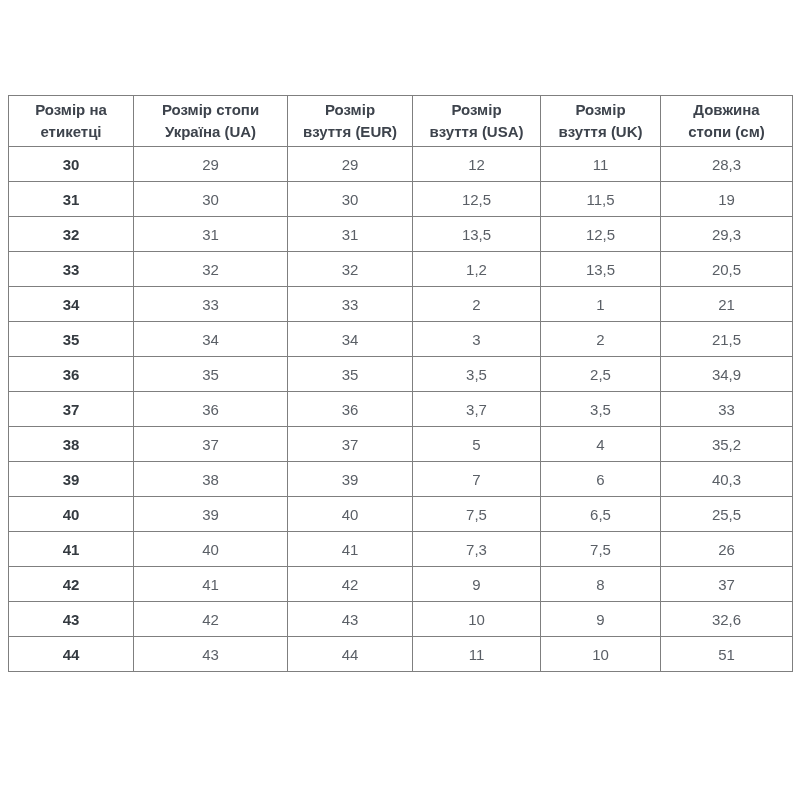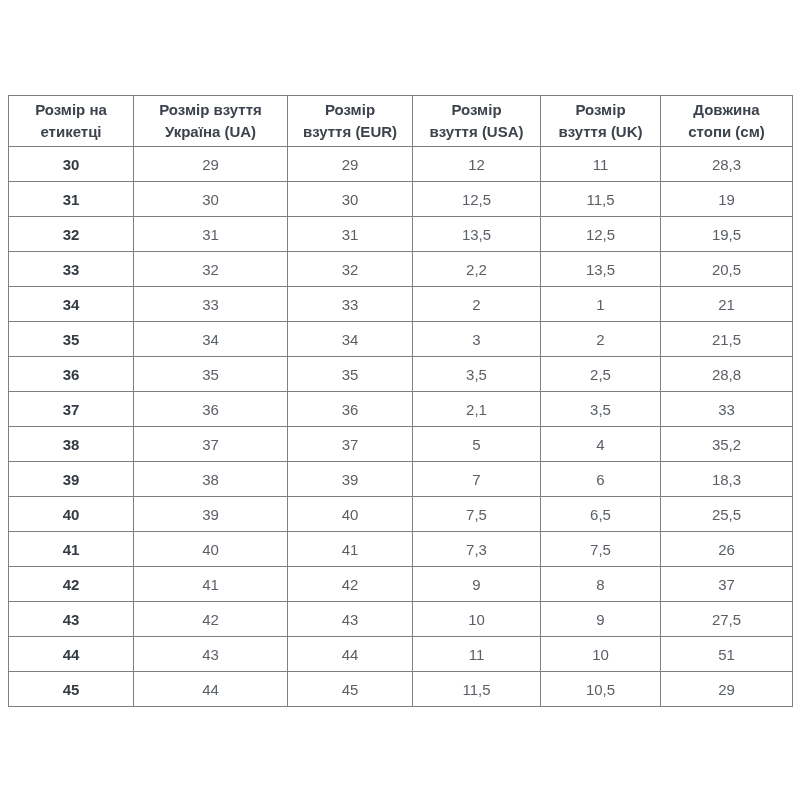--- a/index.html
+++ b/index.html
@@ -58,21 +58,21 @@
       <col style="width:154px">
       <col style="width:125px">
       <col style="width:128px">
       <col style="width:120px">
       <col style="width:132px">
     </colgroup>
     <thead>
       <tr>
         <th>Розмір на
 етикетці</th>
-        <th>Розмір взуття
+        <th>Розмір стопи
 Україна (UA)</th>
         <th>Розмір
 взуття (EUR)</th>
         <th>Розмір
 взуття (USA)</th>
         <th>Розмір
 взуття (UK)</th>
         <th>Довжина
 стопи (см)</th>
       </tr>
@@ -93,27 +93,27 @@
           <td>12,5</td>
           <td>11,5</td>
           <td>19</td>
         </tr>
         <tr>
           <td class="label">32</td>
           <td>31</td>
           <td>31</td>
           <td>13,5</td>
           <td>12,5</td>
-          <td>19,5</td>
+          <td>29,3</td>
         </tr>
         <tr>
           <td class="label">33</td>
           <td>32</td>
           <td>32</td>
-          <td>2,2</td>
+          <td>1,2</td>
           <td>13,5</td>
           <td>20,5</td>
         </tr>
         <tr>
           <td class="label">34</td>
           <td>33</td>
           <td>33</td>
           <td>2</td>
           <td>1</td>
           <td>21</td>
@@ -125,45 +125,45 @@
           <td>3</td>
           <td>2</td>
           <td>21,5</td>
         </tr>
         <tr>
           <td class="label">36</td>
           <td>35</td>
           <td>35</td>
           <td>3,5</td>
           <td>2,5</td>
-          <td>28,8</td>
+          <td>34,9</td>
         </tr>
         <tr>
           <td class="label">37</td>
           <td>36</td>
           <td>36</td>
-          <td>2,1</td>
+          <td>3,7</td>
           <td>3,5</td>
           <td>33</td>
         </tr>
         <tr>
           <td class="label">38</td>
           <td>37</td>
           <td>37</td>
           <td>5</td>
           <td>4</td>
           <td>35,2</td>
         </tr>
         <tr>
           <td class="label">39</td>
           <td>38</td>
           <td>39</td>
           <td>7</td>
           <td>6</td>
-          <td>18,3</td>
+          <td>40,3</td>
         </tr>
         <tr>
           <td class="label">40</td>
           <td>39</td>
           <td>40</td>
           <td>7,5</td>
           <td>6,5</td>
           <td>25,5</td>
         </tr>
         <tr>
@@ -181,33 +181,25 @@
           <td>9</td>
           <td>8</td>
           <td>37</td>
         </tr>
         <tr>
           <td class="label">43</td>
           <td>42</td>
           <td>43</td>
           <td>10</td>
           <td>9</td>
-          <td>27,5</td>
+          <td>32,6</td>
         </tr>
         <tr>
           <td class="label">44</td>
           <td>43</td>
           <td>44</td>
           <td>11</td>
           <td>10</td>
           <td>51</td>
         </tr>
-        <tr>
-          <td class="label">45</td>
-          <td>44</td>
-          <td>45</td>
-          <td>11,5</td>
-          <td>10,5</td>
-          <td>29</td>
-        </tr>
       </tbody>
   </table>
 </div>
 
 </body></html>

